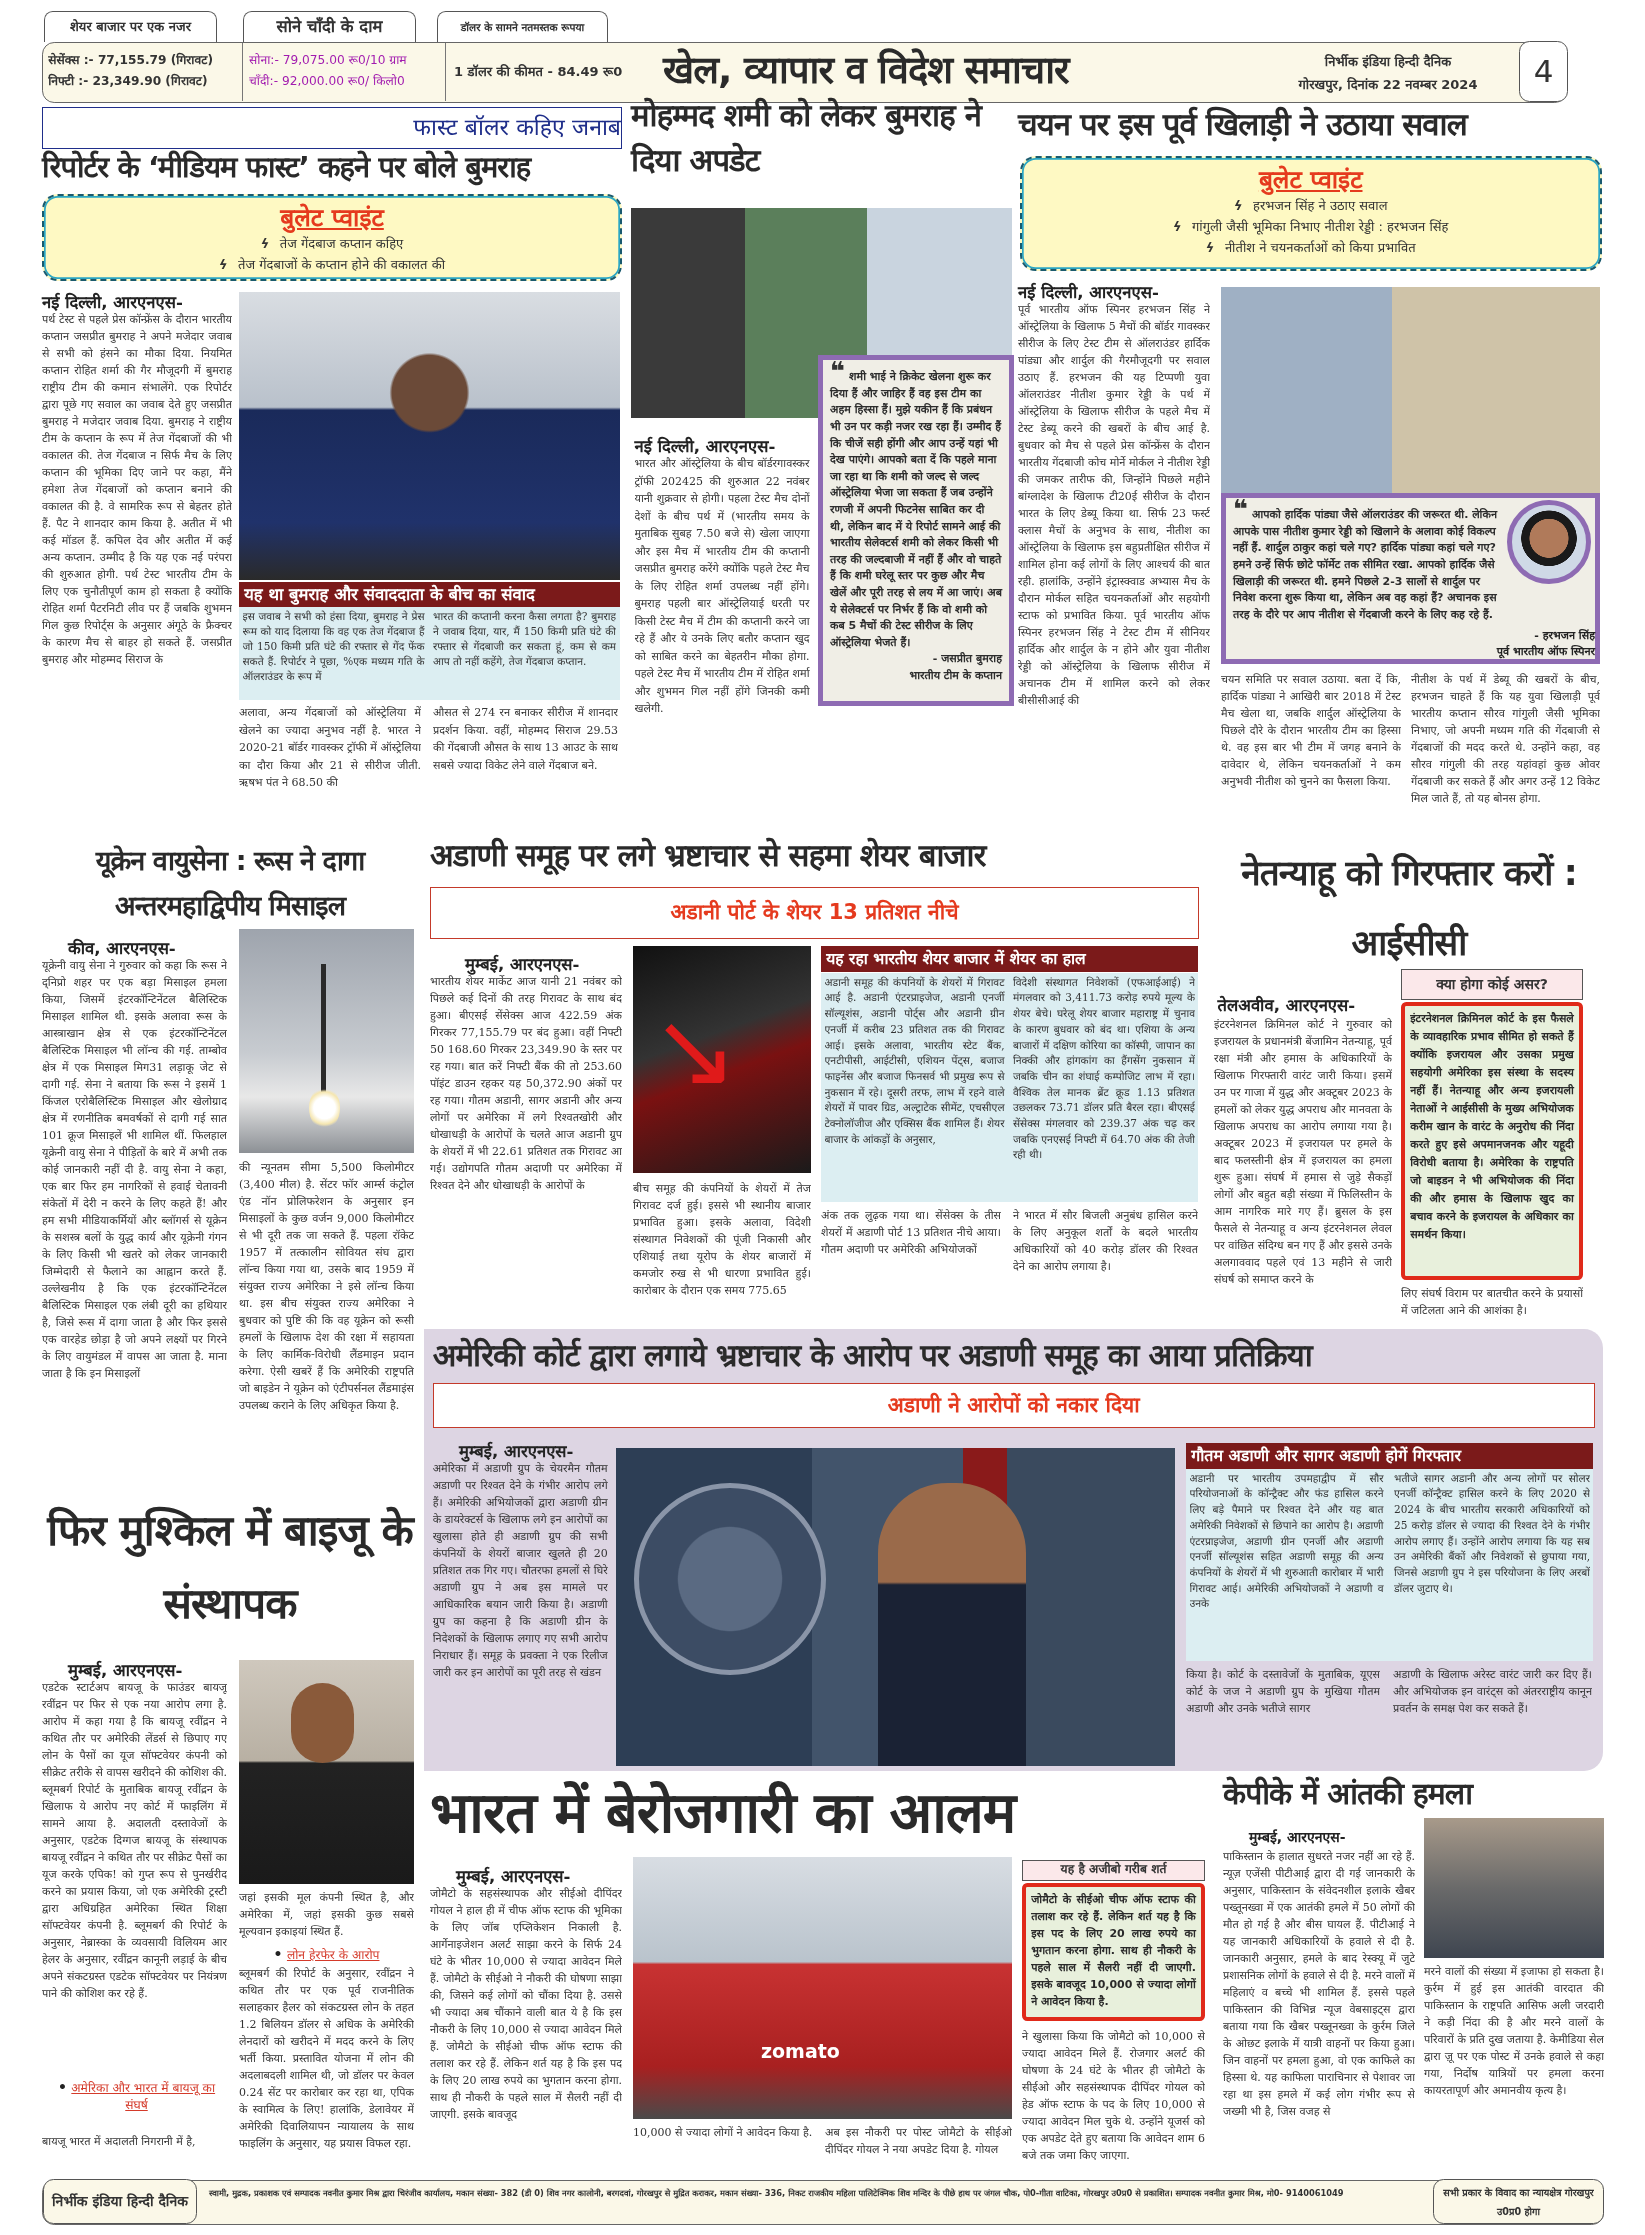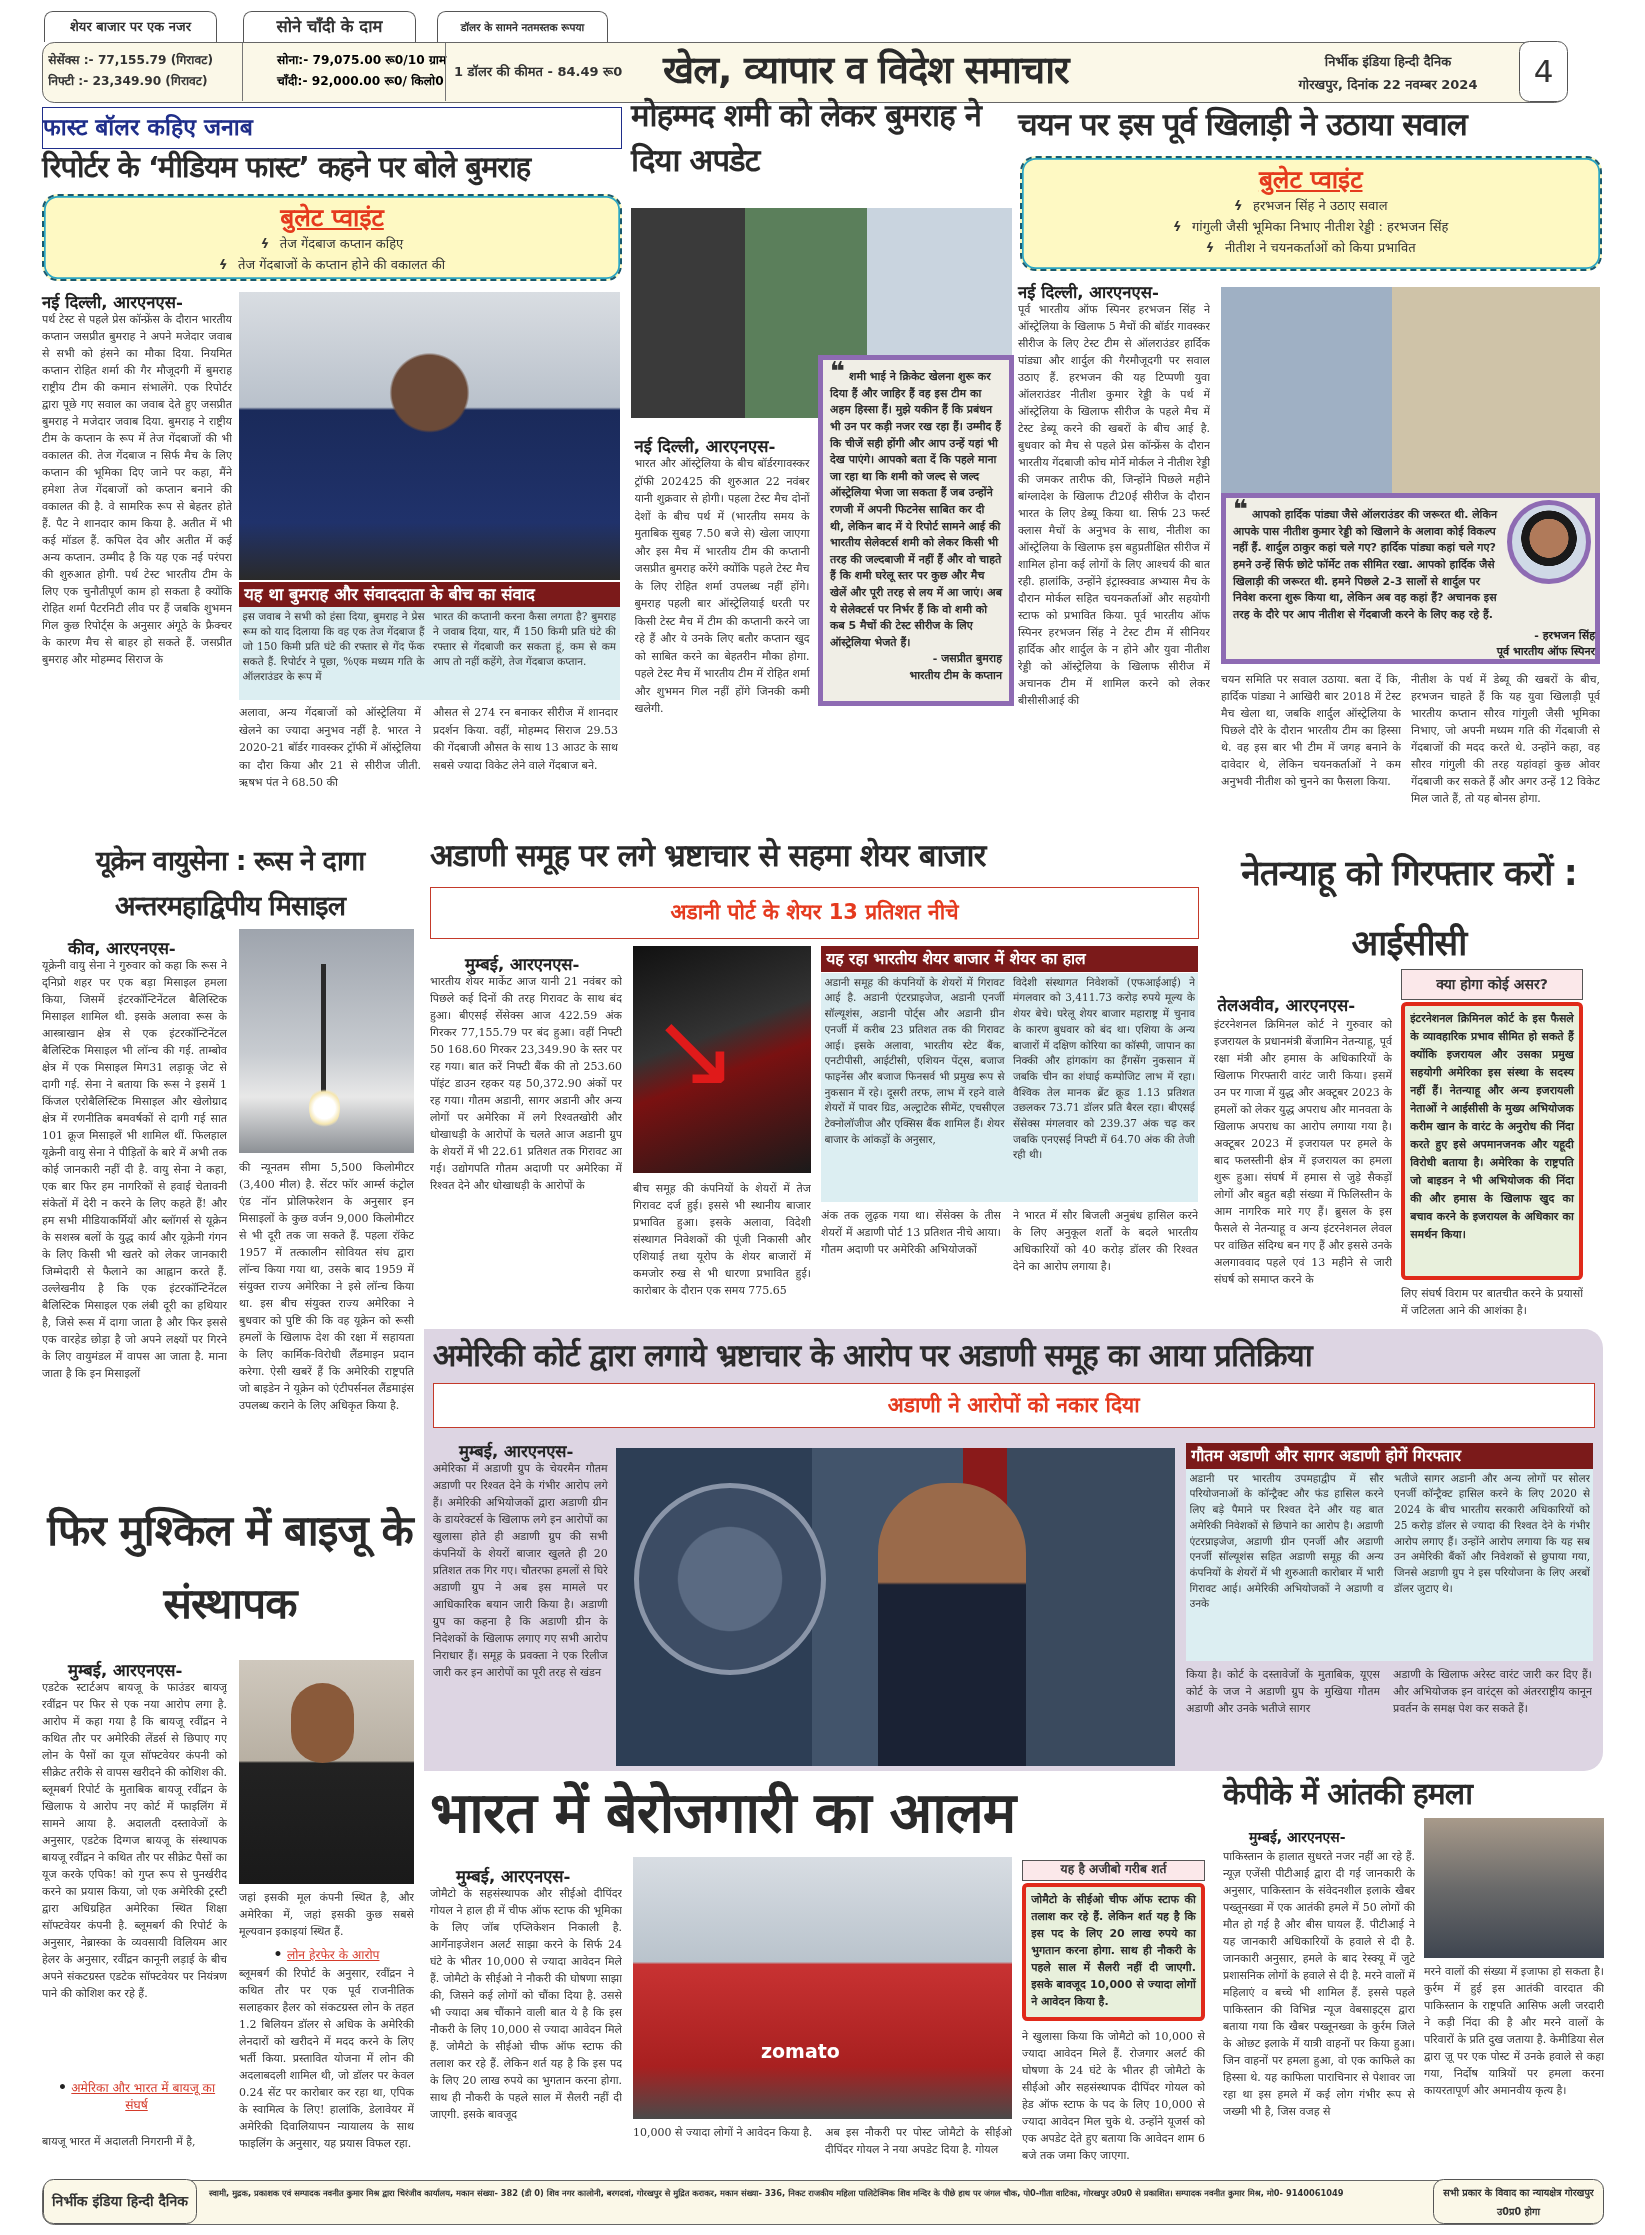--- a/index.html
+++ b/index.html
@@ -41,37 +41,37 @@
   <div class="abs tab" style="left:44px;top:10.5px;width:173px;height:31px;font-size:13px;line-height:30px;">शेयर बाजार पर एक नजर</div>
   <div class="abs tab" style="left:243px;top:10.5px;width:173px;height:31px;font-size:16.6px;line-height:30px;">सोने चाँदी के दाम</div>
   <div class="abs tab" style="left:437px;top:10.5px;width:171px;height:31px;font-size:10.5px;line-height:30px;">डॉलर के सामने नतमस्तक रूपया</div>
 
   <div class="abs ticker" style="left:42px;top:42px;width:1525px;height:61px;">
     <div class="abs" style="left:5.2px;top:7px;width:192px;font-size:12.2px;font-weight:bold;line-height:21px;color:#333;">
       <div>सेसेंक्स :- 77,155.79  (गिरावट)</div>
       <div>निफ्टी :-  23,349.90 (गिरावट)</div>
     </div>
     <div class="abs" style="left:199px;top:0;width:0.9px;height:58px;background:#777;"></div>
-    <div class="abs" style="left:206px;top:7px;width:192px;font-size:12.2px;font-weight:bold;line-height:21px;color:#000000;margin-left:28px;">
+    <div class="abs" style="left:206px;top:7px;width:192px;font-size:12.2px;font-weight:normal;line-height:21px;color:#a21caf;">
       <div>सोना:- 79,075.00 रू0/10 ग्राम</div>
       <div>चाँदी:- 92,000.00 रू0/ किलो0</div>
     </div>
     <div class="abs" style="left:402px;top:0;width:0.9px;height:58px;background:#777;"></div>
     <div class="abs" style="left:411px;top:19px;font-size:13px;font-weight:bold;color:#333;">1 डॉलर की कीमत - 84.49 रू0</div>
     <div class="abs hl" style="left:620px;top:7px;font-size:38px;">खेल, व्यापार व विदेश समाचार</div>
     <div class="abs" style="left:1214px;top:7px;width:262px;text-align:center;font-weight:bold;font-size:13px;line-height:23px;color:#333;">
       <div>निर्भीक इंडिया हिन्दी दैनिक</div>
       <div>गोरखपुर, दिनांक  22 नवम्बर  2024</div>
     </div>
     <div class="abs" style="left:1476px;top:-1.7px;width:49px;height:61px;border:1.7px solid #555;border-radius:10.5px;background:#fff;text-align:center;font-size:31px;line-height:58px;color:#333;">4</div>
   </div>
 </div>
 
 <div class="abs" style="left:42px;top:107px;width:585px;height:725px;">
-  <div class="abs" style="left:0;top:0;width:580px;height:42px;border:1.7px solid #1f2e8a;text-align:left;font-weight:bold;font-size:23px;line-height:38px;color:#1f2e8a;">फास्ट बॉलर कहिए जनाब</div>
+  <div class="abs" style="left:0;top:0;width:580px;height:42px;border:1.7px solid #1f2e8a;text-align:right;font-weight:normal;font-size:23px;line-height:38px;color:#1f2e8a;">फास्ट बॉलर कहिए जनाब</div>
   <div class="abs hl" style="left:0;top:45px;font-size:29px;">रिपोर्टर के ‘मीडियम फास्ट’ कहने पर बोले बुमराह</div>
   <div class="abs bullet-box" style="left:0;top:87px;width:580px;height:87px;padding-top:3.5px;">
     <div class="bullet-title">बुलेट प्वाइंट</div>
     <div class="bullet-item"><span class="mark">ϟ</span><span>तेज गेंदबाज कप्तान कहिए</span></div>
     <div class="bullet-item"><span class="mark">ϟ</span><span>तेज गेंदबाजों के कप्तान होने की वकालत की</span></div>
   </div>
   <div class="abs dateline" style="left:0;top:183px;">नई दिल्ली, आरएनएस-</div>
   <div class="abs body-text" style="left:0;top:204px;width:190px;height:358px;overflow:hidden;font-size:11px;line-height:17px;">पर्थ टेस्ट से पहले प्रेस कॉन्फ्रेंस के दौरान भारतीय कप्तान जसप्रीत बुमराह ने अपने मजेदार जवाब से सभी को हंसने का मौका दिया. नियमित कप्तान रोहित शर्मा की गैर मौजूदगी में बुमराह राष्ट्रीय टीम की कमान संभालेंगे. एक रिपोर्टर द्वारा पूछे गए सवाल का जवाब देते हुए जसप्रीत बुमराह ने मजेदार जवाब दिया. बुमराह ने राष्ट्रीय टीम के कप्तान के रूप में तेज गेंदबाजों की भी वकालत की. तेज गेंदबाज न सिर्फ मैच के लिए कप्तान की भूमिका दिए जाने पर कहा, मैंने हमेशा तेज गेंदबाजों को कप्तान बनाने की वकालत की है. वे सामरिक रूप से बेहतर होते हैं. पैट ने शानदार काम किया है. अतीत में भी कई मॉडल हैं. कपिल देव और अतीत में कई अन्य कप्तान. उम्मीद है कि यह एक नई परंपरा की शुरुआत होगी. पर्थ टेस्ट भारतीय टीम के लिए एक चुनौतीपूर्ण काम हो सकता है क्योंकि रोहित शर्मा पैटरनिटी लीव पर हैं जबकि शुभमन गिल कुछ रिपोर्ट्स के अनुसार अंगूठे के फ्रैक्चर के कारण मैच से बाहर हो सकते हैं. जसप्रीत बुमराह और मोहम्मद सिराज के</div>
   <div class="abs photo img-bumrah" style="left:197px;top:185px;width:381px;height:288px;"></div>
   <div class="abs maroon-bar" style="left:197px;top:475px;width:381px;height:24.5px;font-size:16.6px;line-height:24.5px;">यह था बुमराह और संवाददाता के बीच का संवाद</div>

